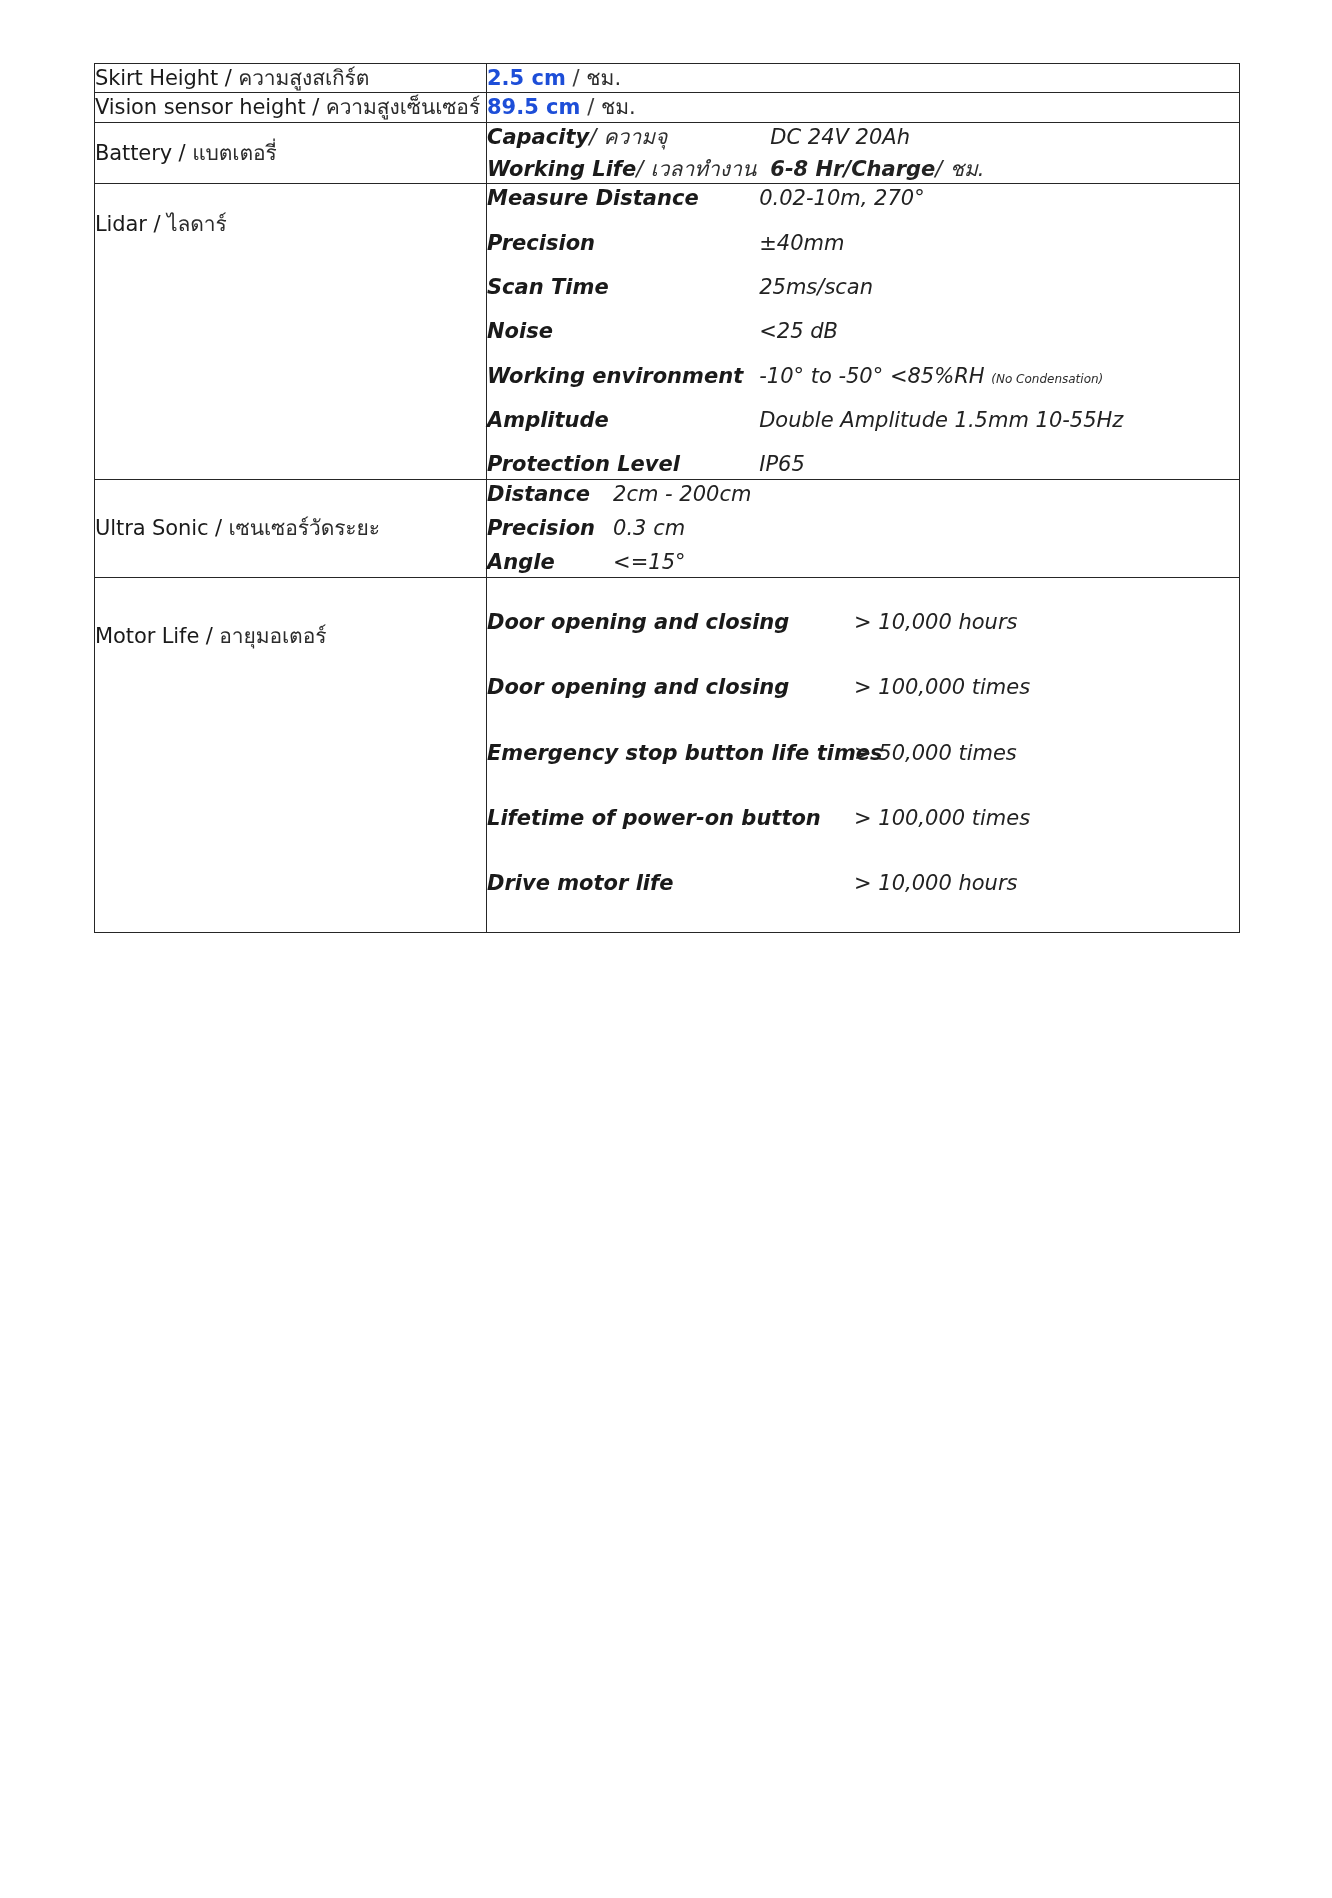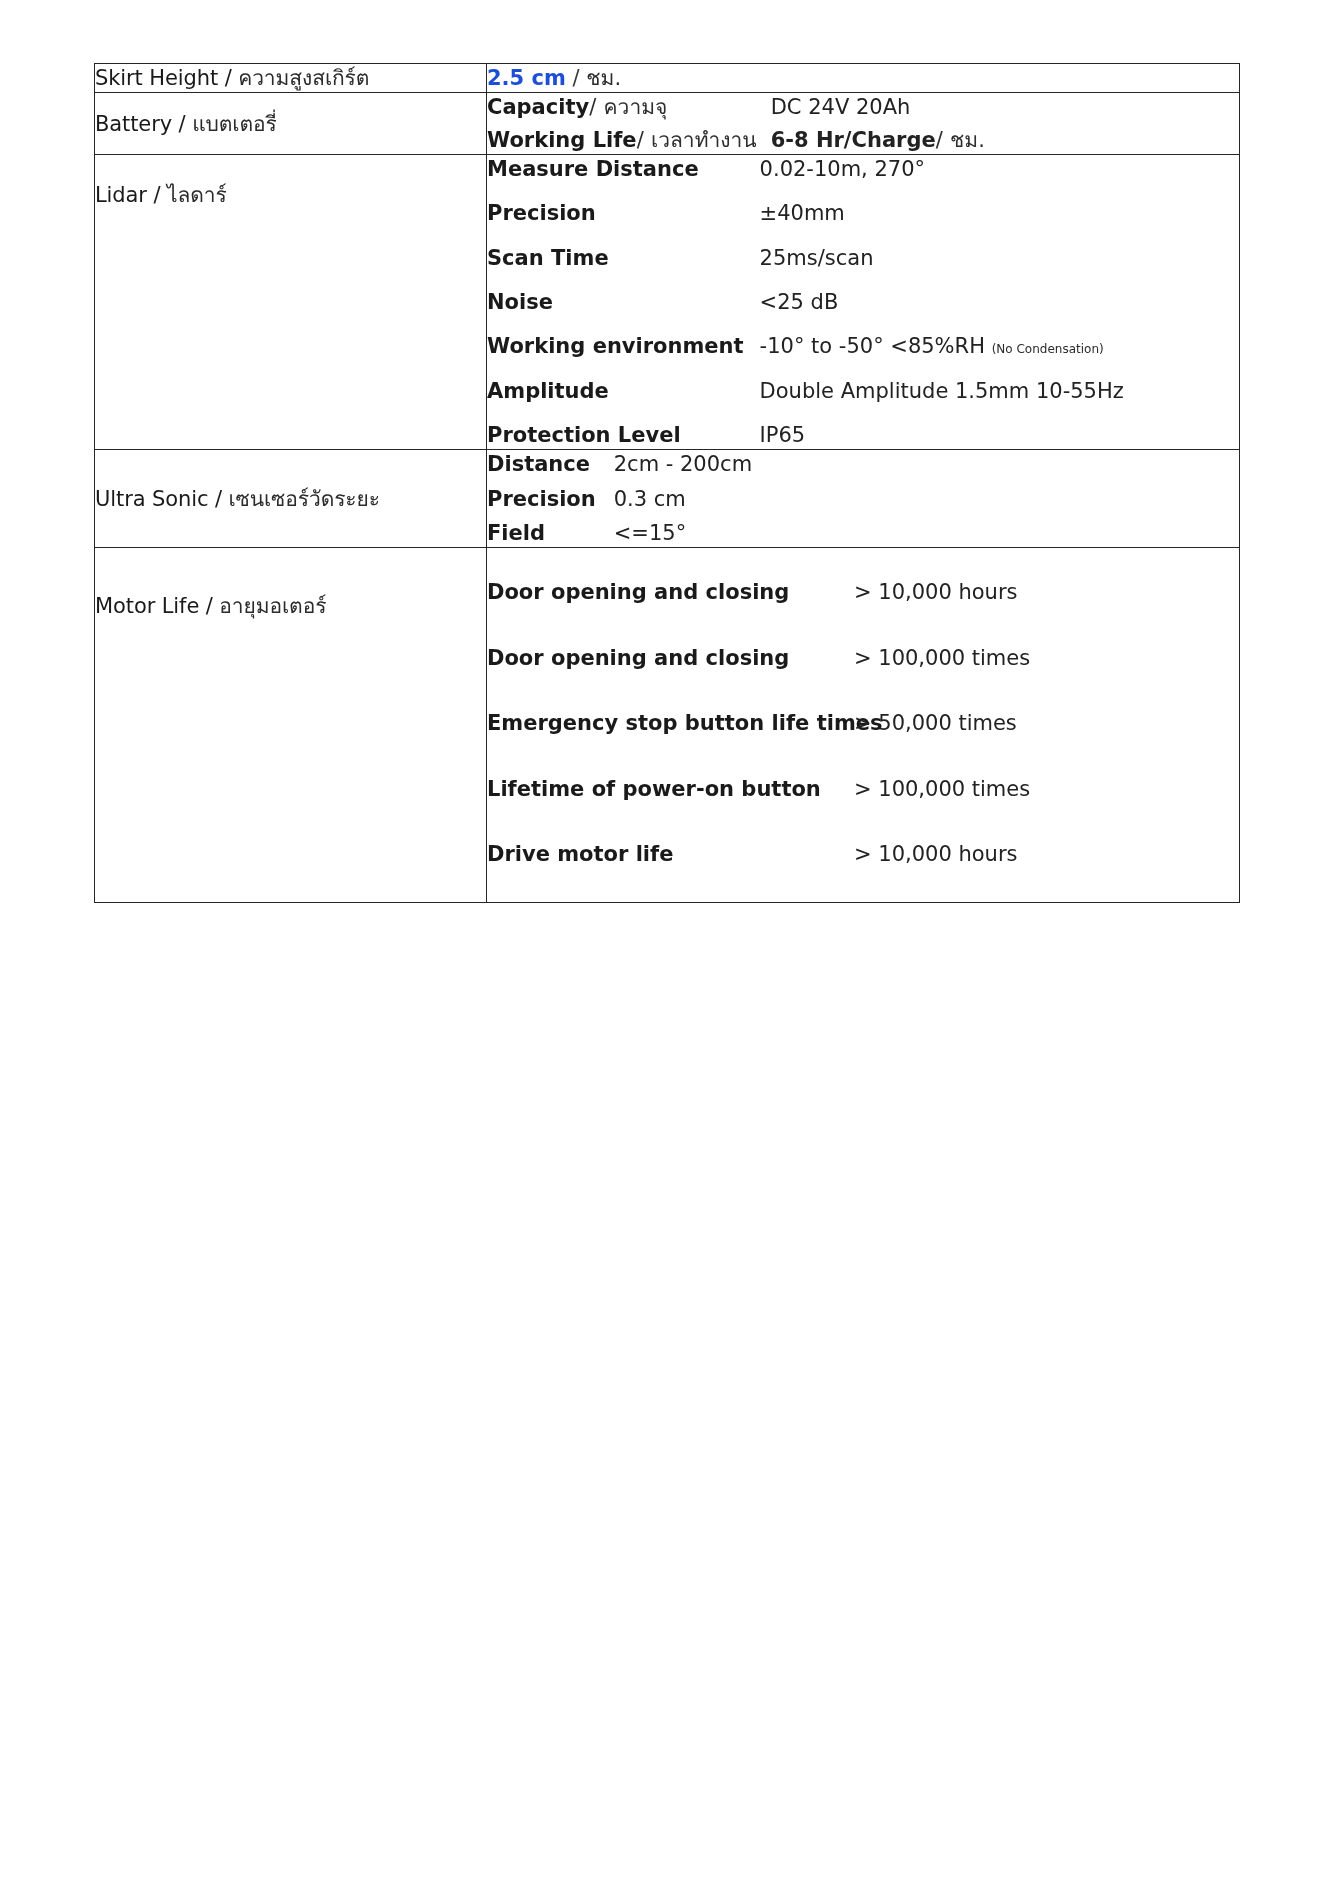--- a/index.html
+++ b/index.html
@@ -69,20 +69,21 @@
   .simple-value .sep { font-weight: 400; color: #3a3a3a; }
   .simple-value .unit-th { font-weight: 400; color: #2b2b2b; }
 
   
   .kv {
     display: grid;
     grid-template-columns: max-content 1fr;
     row-gap: 5px;
     column-gap: 18px;
     align-items: baseline;
+    font-style: italic;
   }
   .kv .k {
     white-space: nowrap;
     color: #1a1a1a;
   }
   .kv .v {
     white-space: nowrap;
     color: #222222;
   }
 
@@ -145,20 +146,34 @@
         </td>
         <td class="value-cell">
           <div class="simple-value">
             <span class="num">2.5 cm</span>
             <span class="sep">/</span>
             <span class="unit-th">ชม.</span>
           </div>
         </td>
       </tr>
 
+      <tr>
+        <td class="label-cell">
+          <span class="en">Vision sensor height</span>
+          <span class="sep">/</span>
+          <span class="th">ความสูงเซ็นเซอร์</span>
+        </td>
+        <td class="value-cell">
+          <div class="simple-value">
+            <span class="num">89.5 cm</span>
+            <span class="sep">/</span>
+            <span class="unit-th">ชม.</span>
+          </div>
+        </td>
+      </tr>
 
       <tr>
         <td class="label-cell pad-mid">
           <span class="en">Battery</span>
           <span class="sep">/</span>
           <span class="th">แบตเตอรี่</span>
         </td>
         <td class="value-cell pad-mid">
           <div class="kv kv-battery">
             <div class="k">
@@ -219,21 +234,21 @@
           <span class="th">เซนเซอร์วัดระยะ</span>
         </td>
         <td class="value-cell pad-mid">
           <div class="kv kv-ultra">
             <div class="k">Distance</div>
             <div class="v">2cm - 200cm</div>
 
             <div class="k">Precision</div>
             <div class="v">0.3 cm</div>
 
-            <div class="k">Field</div>
+            <div class="k">Angle</div>
             <div class="v">&lt;=15°</div>
           </div>
         </td>
       </tr>
 
       <tr>
         <td class="label-cell" style="vertical-align:top; padding-top:44px;">
           <span class="en">Motor Life</span>
           <span class="sep">/</span>
           <span class="th">อายุมอเตอร์</span>

